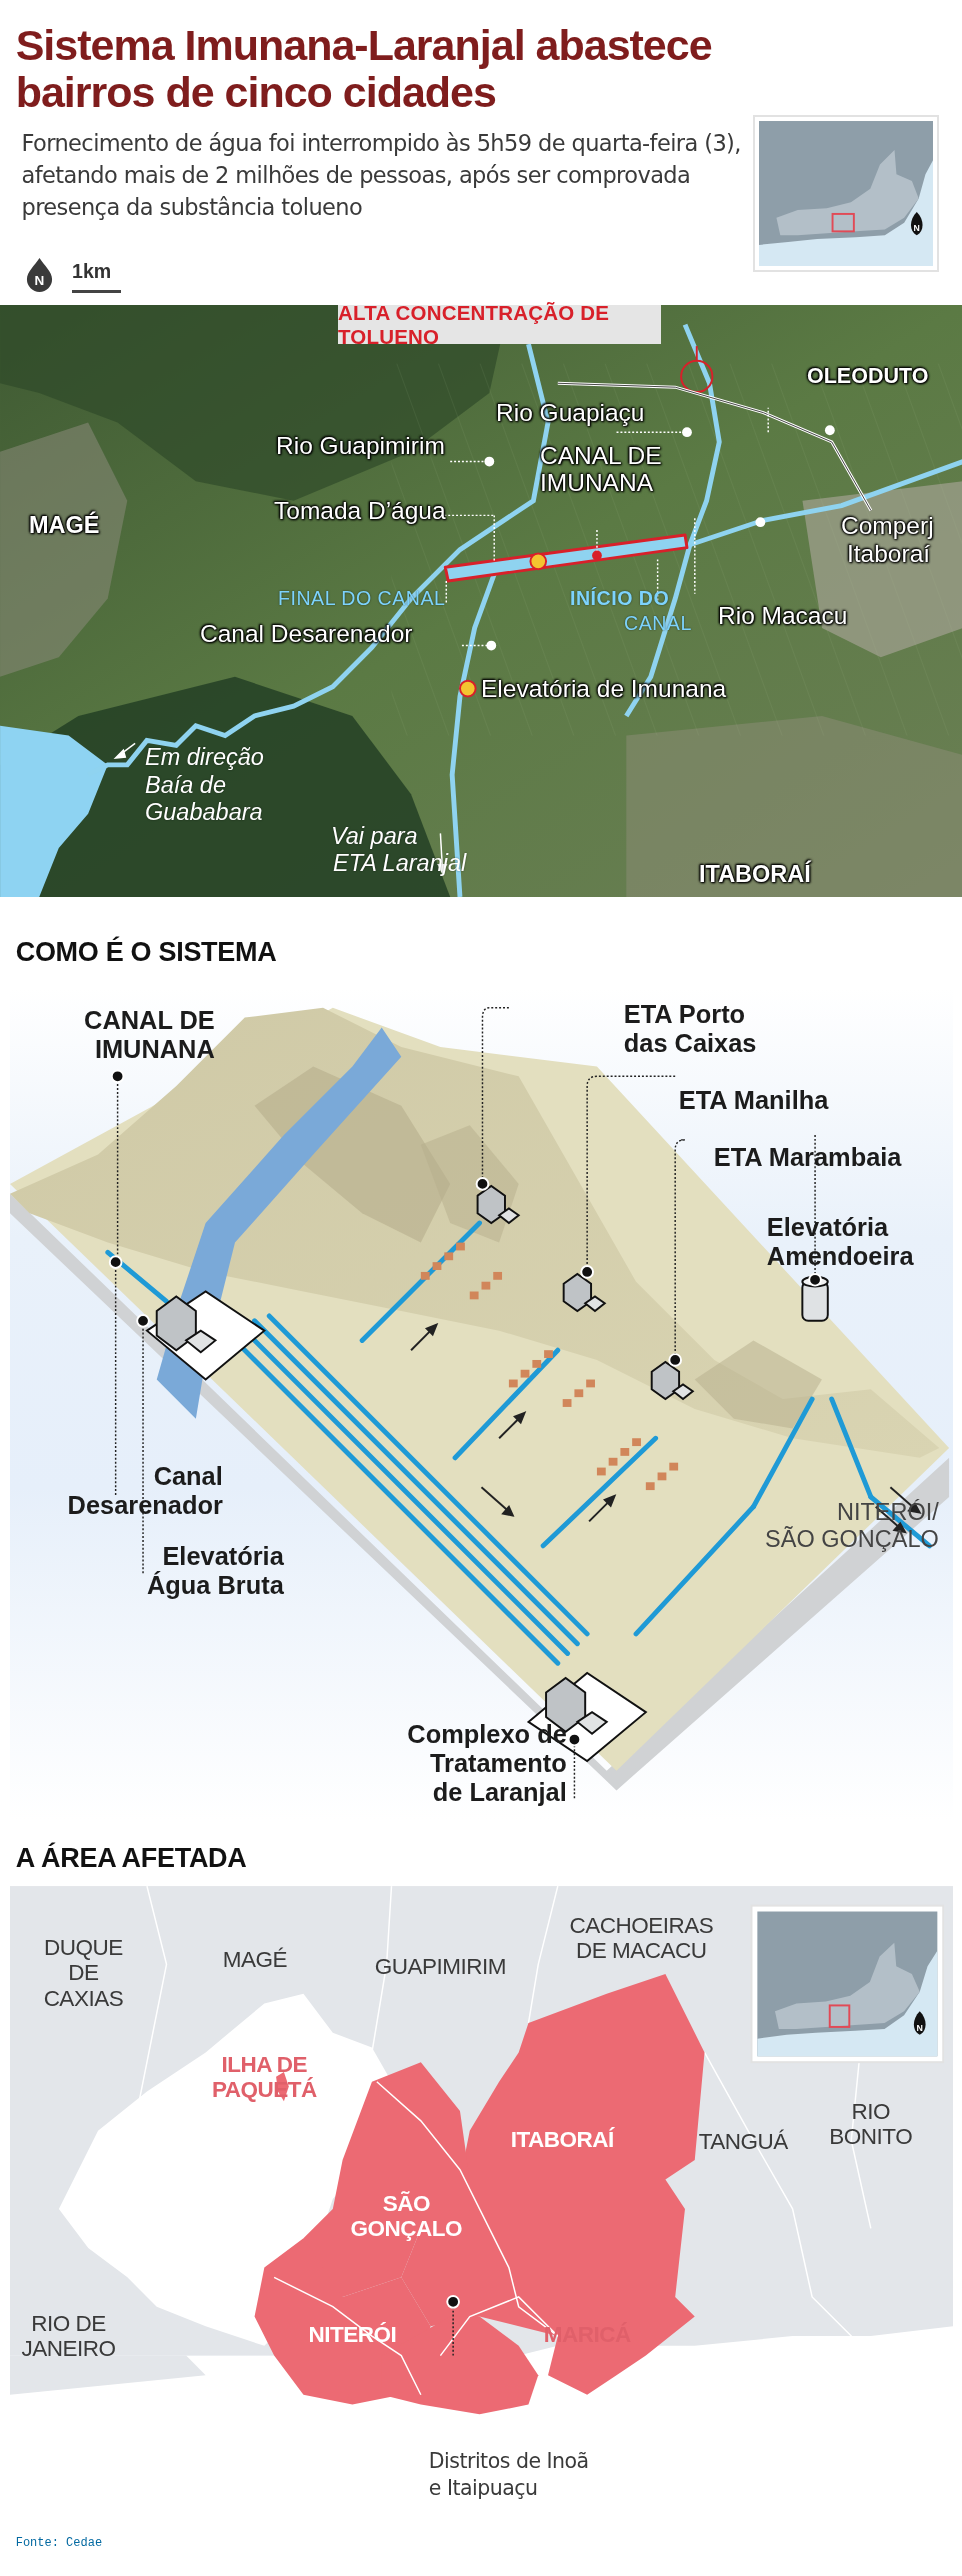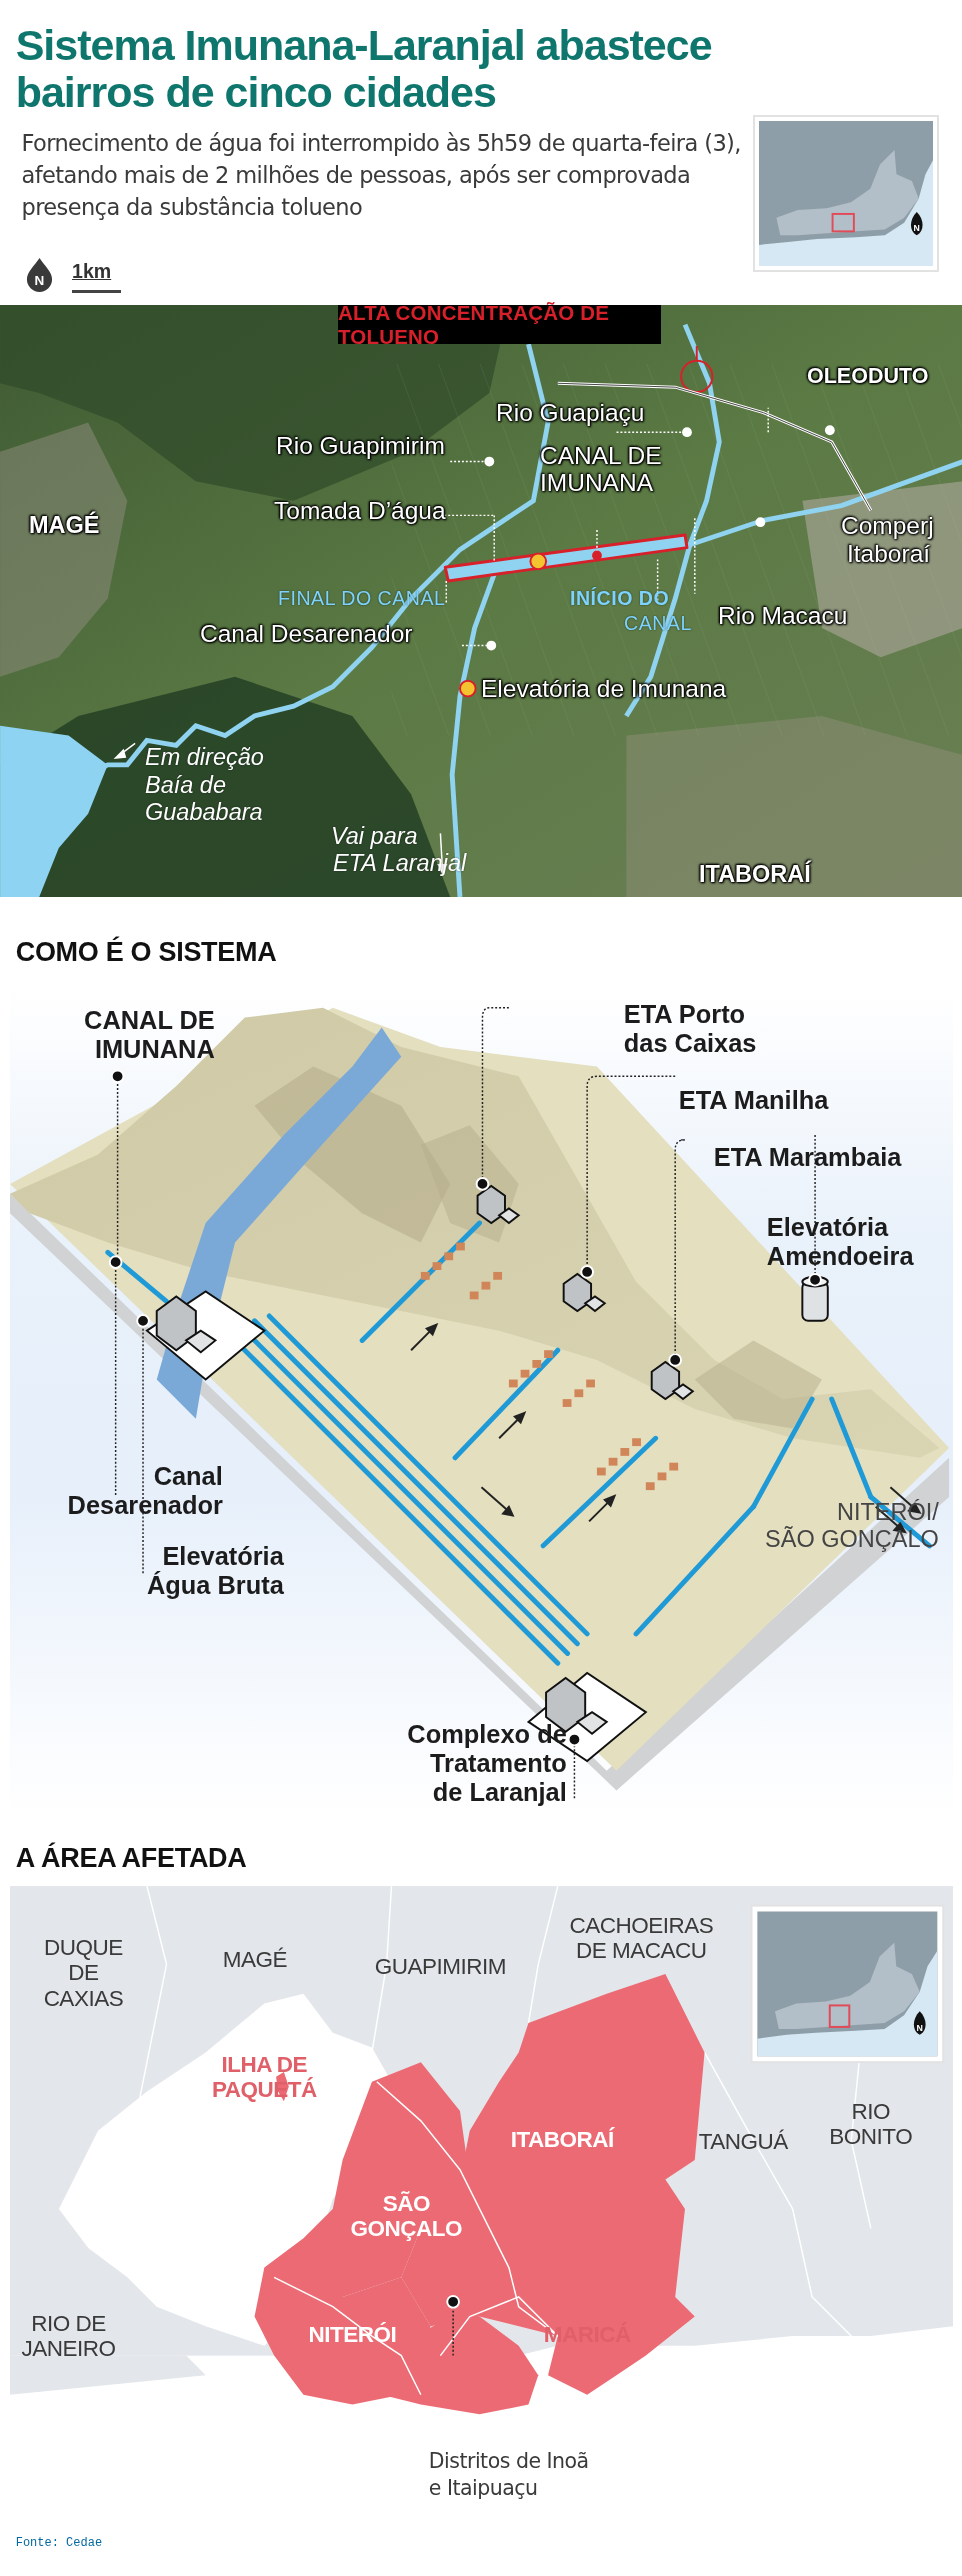--- a/index.html
+++ b/index.html
@@ -1,34 +1,34 @@
 <!DOCTYPE html>
 <html><head>
 <meta charset="utf-8">
 <style>
   * { box-sizing: border-box; margin: 0; padding: 0; }
   body { width: 963px; height: 2576px; background: #ffffff; font-family: "DejaVu Sans", sans-serif; color: #1a1a1a; position: relative; overflow: hidden; }
   .abs { position: absolute; }
-  .title { left: 15.7px; top: 21.5px; width: 812px; font-family: "Liberation Sans", sans-serif; font-weight: 700; font-size: 43px; line-height: 47px; letter-spacing: -1px; color: #0f766e; }
+  .title { left: 15.7px; top: 21.5px; width: 812px; font-family: "Liberation Sans", sans-serif; font-weight: 700; font-size: 43px; line-height: 47px; letter-spacing: -1px; color: #7f1d1d; }
   .subtitle { left: 21.5px; top: 127px; width: 724px; font-family: "DejaVu Sans", sans-serif; font-size: 22.5px; line-height: 32px; color: #3a3a3a; letter-spacing: -0.6px; }
   .inset { width: 186px; height: 157px; border: 2px solid #e2e2e2; background: #fff; padding: 3.9px; }
   .inset svg { display: block; width: 100%; height: 100%; }
   .north-badge { width: 29px; height: 35px; }
   .scale-label { font-family: "Liberation Sans", sans-serif; font-weight: 700; font-size: 19.6px; color: #333; }
   .scale-bar { height: 2.9px; background: #444; }
 
   
   .sat { left: 0; top: 305px; width: 963px; height: 592px; overflow: hidden; background: #4d6b3c; }
   .sat svg { position: absolute; left: 0; top: 0; }
   .lbl { position: absolute; font-family: "Liberation Sans", sans-serif; color: #fff; text-shadow: 0 0 2.9px #000, 0 0 2.9px #000, 1px 1px 2px #000, -1px -1px 2px #000; white-space: nowrap; }
   .lbl.big { font-size: 24.5px; }
   .lbl.caps { font-weight: 700; font-size: 23.5px; }
   .lbl.thin { font-size: 19.6px; color: #7dd3fc; text-shadow: 0 0 2px rgba(0,0,0,0.6); letter-spacing: 0.5px; }
   .lbl.ital { font-style: italic; font-size: 23.5px; line-height: 29px; text-shadow: 0 0 2px rgba(0,0,0,0.5); }
-  .alert-box { left: 338px; top: 305px; width: 323px; height: 39px; background: #000000; display: flex; align-items: center; justify-content: center; }
+  .alert-box { left: 338px; top: 305px; width: 323px; height: 39px; background: #e5e5e5; display: flex; align-items: center; justify-content: center; }
   .alert-text { font-family: "Liberation Sans", sans-serif; font-weight: 700; font-size: 20.5px; color: #d8202a; letter-spacing: 0.2px; }
 
   .section-title { left: 15.7px; font-family: "Liberation Sans", sans-serif; font-weight: 700; font-size: 27px; color: #111; letter-spacing: -0.3px; }
 
   
   .diagram { left: 9.8px; top: 988px; width: 943px; height: 832px; background: linear-gradient(to bottom, #ffffff 0%, #e9f1fa 30%, #e6effa 60%, #ffffff 100%); overflow: hidden; }
   .diagram svg { position: absolute; left: 0; top: 0; }
   .dlbl { position: absolute; font-family: "Liberation Sans", sans-serif; font-weight: 700; font-size: 25.4px; line-height: 29px; color: #1c1c1c; }
   .dlbl.r { text-align: right; }
   .dlbl.light { font-weight: 400; color: #444; font-size: 23.5px; line-height: 27px; }
@@ -57,21 +57,21 @@
     <text x="163" y="114" font-size="9" fill="#fff" text-anchor="middle" font-family="Liberation Sans, sans-serif" font-weight="700">N</text>
   </svg>
 </div>
 
 <div class="abs" style="left:25.4px; top:258px;">
   <svg class="north-badge" viewBox="0 0 30 36">
     <path d="M15 0 C20 8 28 14 28 22 a13 13 0 0 1 -26 0 C2 14 10 8 15 0 Z" fill="#3a3a3a"></path>
     <text x="15" y="28" font-size="14" fill="#fff" text-anchor="middle" font-family="Liberation Sans, sans-serif" font-weight="700">N</text>
   </svg>
 </div>
-<div class="abs scale-label" style="left:72px; top:260px;text-decoration:underline;">1km</div>
+<div class="abs scale-label" style="left:72px; top:260px;">1km</div>
 <div class="abs scale-bar" style="left:72px; top:290px; width:49px;"></div>
 
 <div class="abs sat">
   <svg width="963" height="592" viewBox="0 0 984 605">
     <defs>
       <linearGradient id="satbg" x1="0" y1="0" x2="1" y2="1">
         <stop offset="0" stop-color="#3f5a33"></stop>
         <stop offset="0.5" stop-color="#5b7a44"></stop>
         <stop offset="1" stop-color="#6b7f55"></stop>
       </linearGradient>

